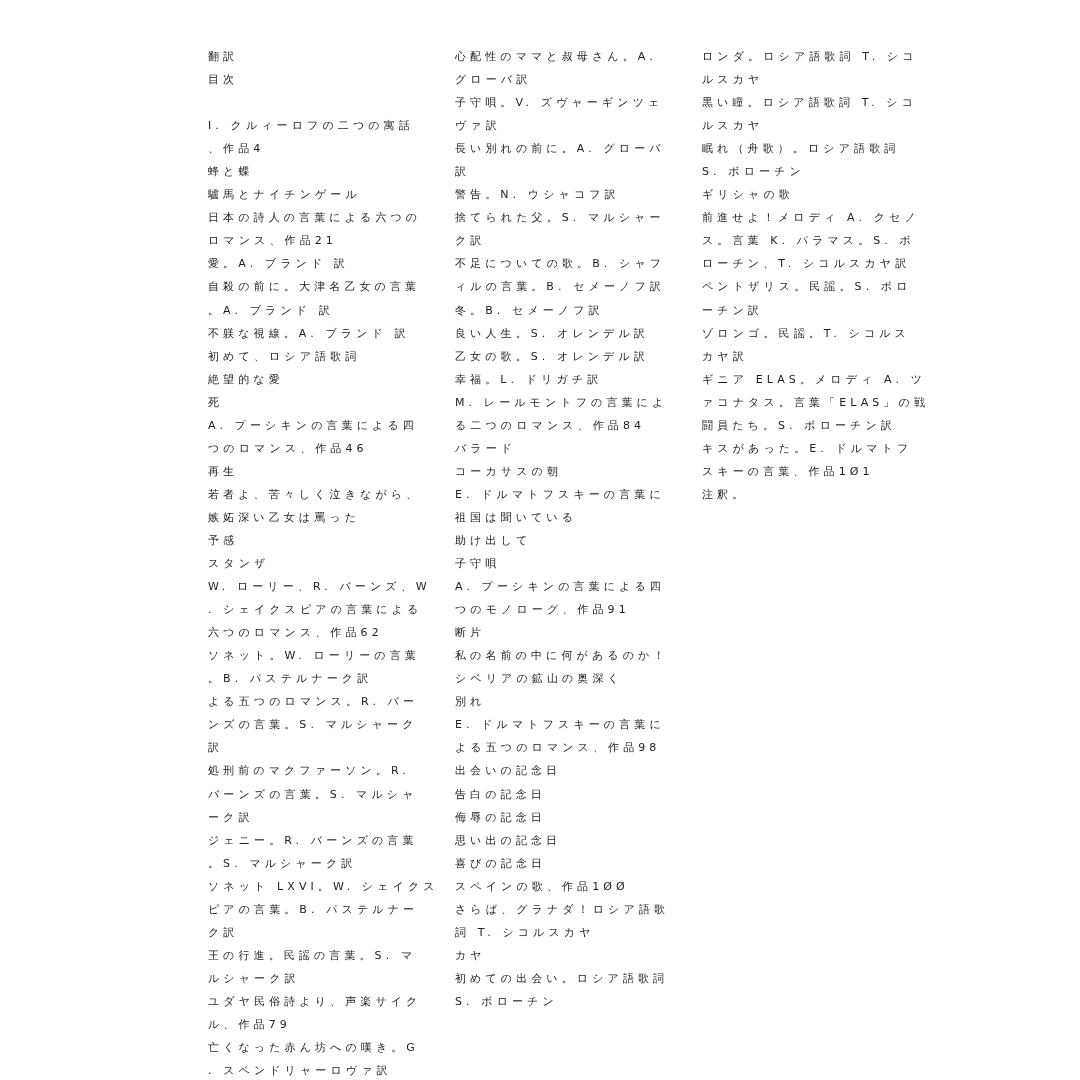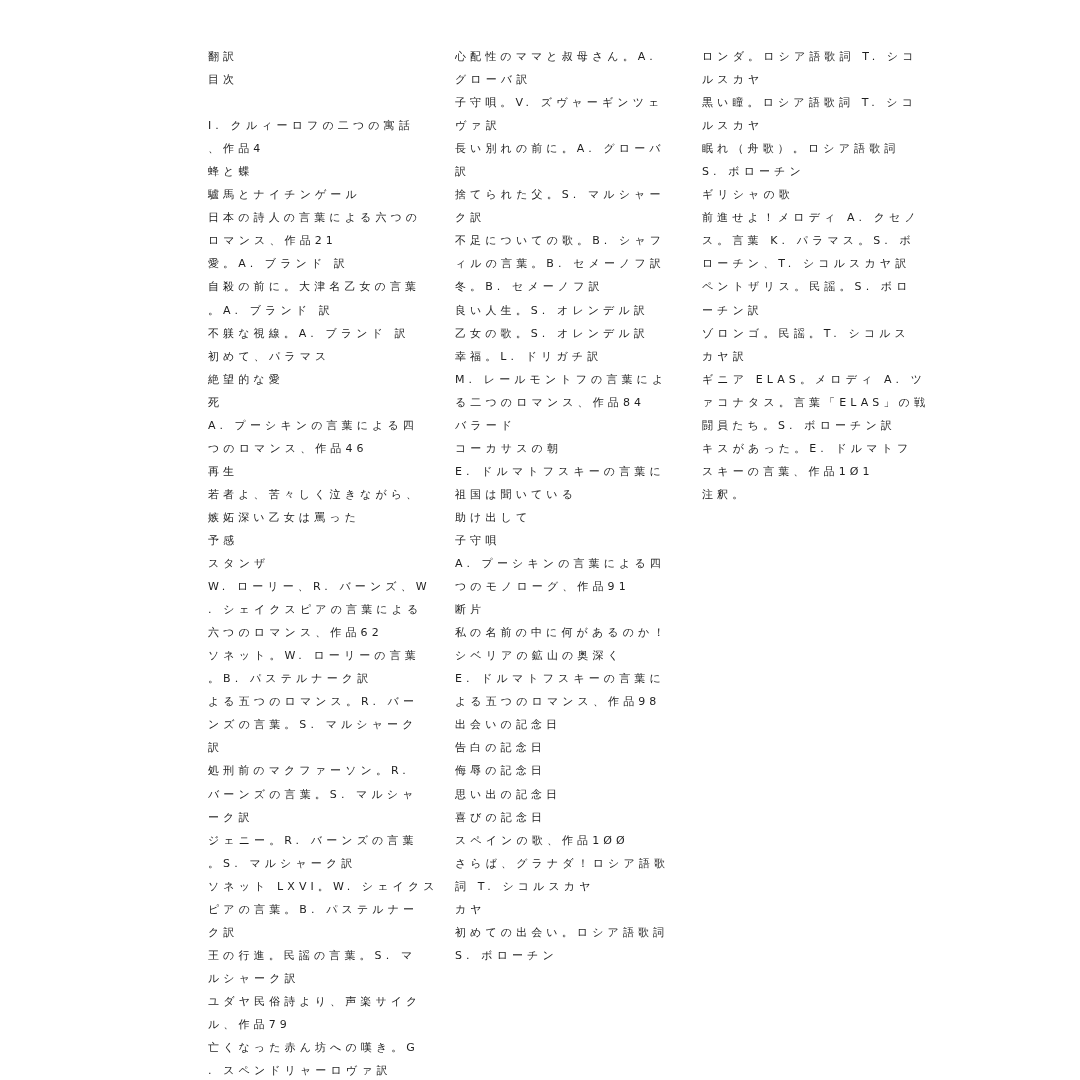--- a/index.html
+++ b/index.html
@@ -53,21 +53,21 @@
       <li class="line">I. クルィーロフの二つの寓話</li>
       <li class="line">、作品4</li>
       <li class="line">蜂と蝶</li>
       <li class="line">驢馬とナイチンゲール</li>
       <li class="line">日本の詩人の言葉による六つの</li>
       <li class="line">ロマンス、作品21</li>
       <li class="line">愛。A. ブランド 訳</li>
       <li class="line">自殺の前に。大津名乙女の言葉</li>
       <li class="line">。A. ブランド 訳</li>
       <li class="line">不躾な視線。A. ブランド 訳</li>
-      <li class="line">初めて、パラマス</li>
+      <li class="line">初めて、ロシア語歌詞</li>
       <li class="line">絶望的な愛</li>
       <li class="line">死</li>
       <li class="line">A. プーシキンの言葉による四</li>
       <li class="line">つのロマンス、作品46</li>
       <li class="line">再生</li>
       <li class="line">若者よ、苦々しく泣きながら、</li>
       <li class="line">嫉妬深い乙女は罵った</li>
       <li class="line">予感</li>
       <li class="line">スタンザ</li>
       <li class="line">W. ローリー、R. バーンズ、W</li>
@@ -93,20 +93,21 @@
       <li class="line">亡くなった赤ん坊への嘆き。G</li>
       <li class="line">. スペンドリャーロヴァ訳</li>
     </ul>
   <ul class="column col-2" id="col-1">
       <li class="line">心配性のママと叔母さん。A.</li>
       <li class="line">グローバ訳</li>
       <li class="line">子守唄。V. ズヴャーギンツェ</li>
       <li class="line">ヴァ訳</li>
       <li class="line">長い別れの前に。A. グローバ</li>
       <li class="line">訳</li>
+      <li class="line">警告。N. ウシャコフ訳</li>
       <li class="line">捨てられた父。S. マルシャー</li>
       <li class="line">ク訳</li>
       <li class="line">不足についての歌。B. シャフ</li>
       <li class="line">ィルの言葉。B. セメーノフ訳</li>
       <li class="line">冬。B. セメーノフ訳</li>
       <li class="line">良い人生。S. オレンデル訳</li>
       <li class="line">乙女の歌。S. オレンデル訳</li>
       <li class="line">幸福。L. ドリガチ訳</li>
       <li class="line">M. レールモントフの言葉によ</li>
       <li class="line">る二つのロマンス、作品84</li>
@@ -114,20 +115,21 @@
       <li class="line">コーカサスの朝</li>
       <li class="line">E. ドルマトフスキーの言葉に</li>
       <li class="line">祖国は聞いている</li>
       <li class="line">助け出して</li>
       <li class="line">子守唄</li>
       <li class="line">A. プーシキンの言葉による四</li>
       <li class="line">つのモノローグ、作品91</li>
       <li class="line">断片</li>
       <li class="line">私の名前の中に何があるのか！</li>
       <li class="line">シベリアの鉱山の奥深く</li>
+      <li class="line">別れ</li>
       <li class="line">E. ドルマトフスキーの言葉に</li>
       <li class="line">よる五つのロマンス、作品98</li>
       <li class="line">出会いの記念日</li>
       <li class="line">告白の記念日</li>
       <li class="line">侮辱の記念日</li>
       <li class="line">思い出の記念日</li>
       <li class="line">喜びの記念日</li>
       <li class="line">スペインの歌、作品1ØØ</li>
       <li class="line">さらば、グラナダ！ロシア語歌</li>
       <li class="line">詞 T. シコルスカヤ</li>

